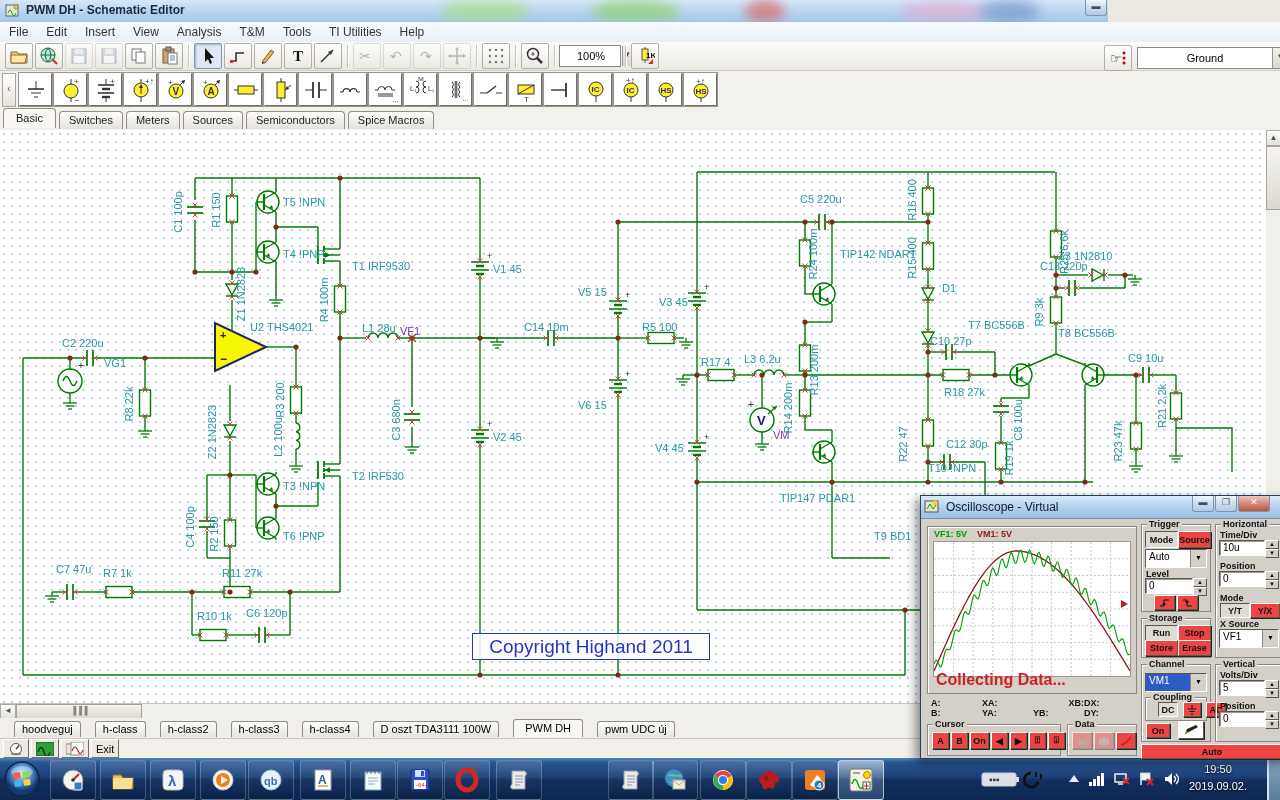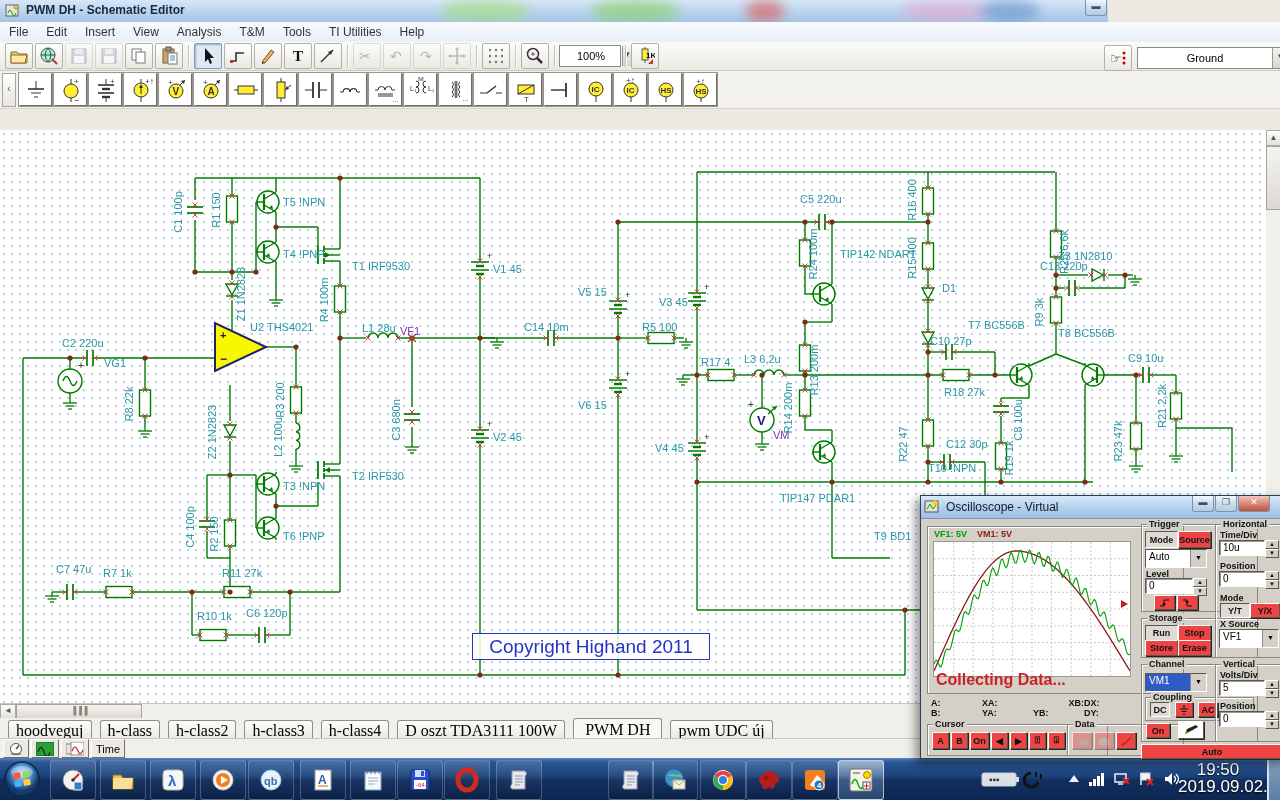--- a/index.html
+++ b/index.html
@@ -35,39 +35,39 @@
   #canvas{position:absolute;left:0;top:130px;width:1266px;height:573px;background-color:#fff;background-image:radial-gradient(#c3cfdf 1px,transparent 1px);background-size:8px 8px;overflow:hidden;}
   #copyright{position:absolute;left:472px;top:503px;width:236px;height:25px;border:1px solid #2433c8;color:#2433c8;font-size:19px;text-align:center;line-height:25px;background:rgba(255,255,255,.85);}
   
   .sb-track{background:#f0efe9;}
   .sb-btn{background:linear-gradient(#fdfdfc,#e3e1da);border:1px solid #aeaba3;color:#555;font-size:8px;text-align:center;}
   .sb-thumb{background:linear-gradient(#f4f3ef,#dcd9d1);border:1px solid #a5a29a;}
   #vscroll{position:absolute;right:0;top:130px;width:14px;height:573px;}
   #hscroll{position:absolute;left:0;top:703px;width:1280px;height:15px;border-top:1px solid #c9c6be;}
   
   #sheettabs{position:absolute;left:0;top:718px;width:1280px;height:20px;background:#f0efea;}
-  .stab{display:inline-block;margin-left:8px;padding:1px 7px 2px;border:1px solid #8f8d85;border-bottom:none;border-radius:3px 3px 0 0;background:linear-gradient(#fdfdfc,#e6e4de);font-size:16px;position:relative;top:1px;font-family:Liberation Serif, serif;}
+  .stab{display:inline-block;margin-left:14px;padding:1px 7px 2px;border:1px solid #8f8d85;border-bottom:none;border-radius:3px 3px 0 0;background:linear-gradient(#fdfdfc,#e6e4de);font-size:11px;position:relative;top:1px;}
   .stab.active{background:#f8f7f3;padding:2px 11px 3px;top:0;}
   #bottombar{position:absolute;left:0;top:738px;width:1280px;height:20px;background:#f0efea;border-top:1px solid #cac7bf;display:flex;align-items:center;padding-left:3px;box-sizing:border-box;}
   .bbtn{height:17px;border:1px solid;border-color:#fff #716f68 #716f68 #fff;background:#ece9e2;margin-right:2px;display:flex;align-items:center;justify-content:center;font-size:11px;padding:0 4px;}
   
   #taskbar{position:absolute;left:0;top:758px;width:1280px;height:42px;background:linear-gradient(180deg,#5585bd 0%,#2a5693 10%,#1b4178 45%,#112f5f 52%,#0d2752 100%);}
   #startorb{position:absolute;left:2px;top:1px;width:40px;height:40px;}
   .tapp{position:absolute;top:2px;width:44px;height:38px;border:1px solid rgba(255,255,255,.22);border-radius:3px;background:linear-gradient(rgba(255,255,255,.14),rgba(255,255,255,.03) 50%,rgba(0,0,0,.12));display:flex;align-items:center;justify-content:center;}
   .tapp.active{background:linear-gradient(rgba(255,255,255,.55),rgba(200,225,255,.25) 50%,rgba(120,170,220,.25));border-color:rgba(255,255,255,.6);}
   #tray{position:absolute;right:100px;top:0;height:42px;display:flex;align-items:center;gap:9px;}
-  #clock{position:absolute;right:22px;top:3px;width:80px;text-align:center;color:#fff;font-size:17px;line-height:17px;text-shadow:0 1px 2px #000;}
+  #clock{position:absolute;right:22px;top:3px;width:80px;text-align:center;color:#fff;font-size:11px;line-height:17px;text-shadow:0 1px 2px #000;}
   #showdesk{position:absolute;right:0;top:0;width:11px;height:42px;background:linear-gradient(#8aa3c0,#5c7ca1);border-left:2px solid #d6e4f2;}
   
   #scope{position:absolute;left:920px;top:495px;width:368px;height:262px;background:#d4d0c8;border:1px solid #26405e;box-shadow:-4px 4px 10px rgba(0,0,0,.45);}
   #scope .sc-title{position:absolute;left:0;top:0;right:0;height:22px;background:linear-gradient(#d9eafb,#b3cfec 55%,#9dbfe2);border-bottom:1px solid #7a92ad;display:flex;align-items:center;}
   #scope .sc-title .stxt{font-size:12px;color:#101c29;margin-left:4px;}
   #scope .scbtns{position:absolute;right:18px;top:0;display:flex;}
   .sc-body{position:absolute;left:0;top:22px;right:0;bottom:0;font-size:9px;}
-  .gb{position:absolute;border:1px solid #8a8880;box-shadow:inset 1px 1px 0 #fff;padding-left:47px;}
+  .gb{position:absolute;border:1px solid #8a8880;box-shadow:inset 1px 1px 0 #fff;}
   .gb>.gbl{position:absolute;top:-6px;left:5px;background:#d4d0c8;padding:0 2px;font-weight:bold;font-size:9px;color:#111;}
   .sbtn{display:inline-flex;align-items:center;justify-content:center;background:#ef4444;border:1px solid;border-color:#fff #5a5852 #5a5852 #fff;box-shadow:1px 1px 0 #26241f;font-size:9px;font-weight:bold;color:#111;}
   .sbtn.pressed{border-color:#5a5852 #fff #fff #5a5852;box-shadow:none;background:#dedbd4;}
   .fld{background:#fff;border:1px solid;border-color:#5a5852 #fff #fff #5a5852;box-shadow:inset 1px 1px 0 #9a988f;font-size:10px;padding:1px 3px;color:#000;}
   .scombo{display:flex;height:17px;border:1px solid;border-color:#5a5852 #fff #fff #5a5852;background:#fff;}
   .scombo .v{flex:1;font-size:10px;padding:1px 3px;}
   .scombo .d{width:15px;background:#d4d0c8;border-left:1px solid #888;font-size:7px;text-align:center;line-height:15px;}
   .scombo.sel .v{background:#2f5bc4;color:#fff;}
   .spin{display:inline-flex;flex-direction:column;width:14px;height:17px;}
   .spin div{flex:1;background:#d4d0c8;border:1px solid;border-color:#fff #5a5852 #5a5852 #fff;font-size:6px;line-height:7px;text-align:center;color:#111;}
@@ -419,20 +419,21 @@
       <div class="cbtn">
         <svg width="26" height="26">
           <circle cx="13" cy="14" r="7" fill="#ffee33" stroke="#333"></circle>
           <text x="7.5" y="17" font-size="8" font-weight="bold" fill="#333">HS</text>
           <line x1="13" y1="21" x2="13" y2="25" stroke="#333"></line>
           <text x="8" y="7" font-size="8" fill="#333">+↑</text>
         </svg>
       </div>
     </div>
 
+  <div id="comptabs"><span class="ctab active">Basic</span><span class="ctab">Switches</span><span class="ctab">Meters</span><span class="ctab">Sources</span><span class="ctab">Semiconductors</span><span class="ctab">Spice Macros</span></div>
 
   <div id="canvas">
     <svg id="schsvg" width="1266" height="573" viewBox="0 130 1266 573">
         <polyline points="195,178 480,178" fill="none" stroke="#007b00" stroke-width="1.4"></polyline>
         <polyline points="195,178 195,200" fill="none" stroke="#007b00" stroke-width="1.4"></polyline>
         <polyline points="195,220 195,272" fill="none" stroke="#007b00" stroke-width="1.4"></polyline>
         <polyline points="195,272 256,272" fill="none" stroke="#007b00" stroke-width="1.4"></polyline>
         <polyline points="232,178 232,196" fill="none" stroke="#007b00" stroke-width="1.4"></polyline>
         <polyline points="232,222 232,272" fill="none" stroke="#007b00" stroke-width="1.4"></polyline>
         <polyline points="276,178 276,190" fill="none" stroke="#007b00" stroke-width="1.4"></polyline>
@@ -1196,21 +1197,21 @@
         </svg>
       </div>
     <div class="bbtn">
         <svg width="18" height="14">
           <rect x="0" y="2" width="8" height="10" fill="#e8e6df" stroke="#888"></rect>
           <rect x="5" y="0" width="13" height="13" fill="#fff" stroke="#888"></rect>
           <path d="M6,9 q3,-8 6,0 q2,6 5,-1" stroke="#c22" fill="none" stroke-width="1.2"></path>
         </svg>
       </div>
     <div class="bbtn">
-        <span>Time</span>
+        <span>Exit</span>
       </div>
   </div>
 
   <div id="taskbar">
     <div id="startorb">
       <svg width="40" height="40">
         <defs>
             <radialGradient id="orbg" cx="50%" cy="35%">
               <stop offset="0%" stop-color="#bfe0ff"></stop>
               <stop offset="55%" stop-color="#4f8ccd"></stop>
@@ -1521,21 +1522,21 @@
         </div>
       </div>
       <div class="gb" style="left:220px;top:146px;width:68px;height:76px;">
         <span class="gbl">Channel</span>
         <div class="scombo sel" style="position:absolute;left:3px;top:8px;width:60px;">
             <span class="v">VM1</span>
             <span class="d">▼</span>
           </div>
         <div class="gb" style="left:3px;top:32px;width:60px;height:22px;">
           <span class="gbl">Coupling</span>
-          <div style="position:absolute;left:4px;top:4px;display:flex;gap:5px;text-align:center;">
+          <div style="position:absolute;left:12px;top:4px;display:flex;gap:5px;text-align:center;">
             <span class="sbtn pressed" style="width:18px;height:13px;">DC</span>
             <span class="sbtn" style="width:16px;height:13px;">
                 <svg width="10" height="10">
                   <line x1="5" y1="0" x2="5" y2="4" stroke="#111"></line>
                   <line x1="1" y1="4" x2="9" y2="4" stroke="#111"></line>
                   <line x1="2.5" y1="6.5" x2="7.5" y2="6.5" stroke="#111"></line>
                   <line x1="4" y1="9" x2="6" y2="9" stroke="#111"></line>
                 </svg>
               </span>
             <span class="sbtn" style="width:18px;height:13px;">AC</span>

